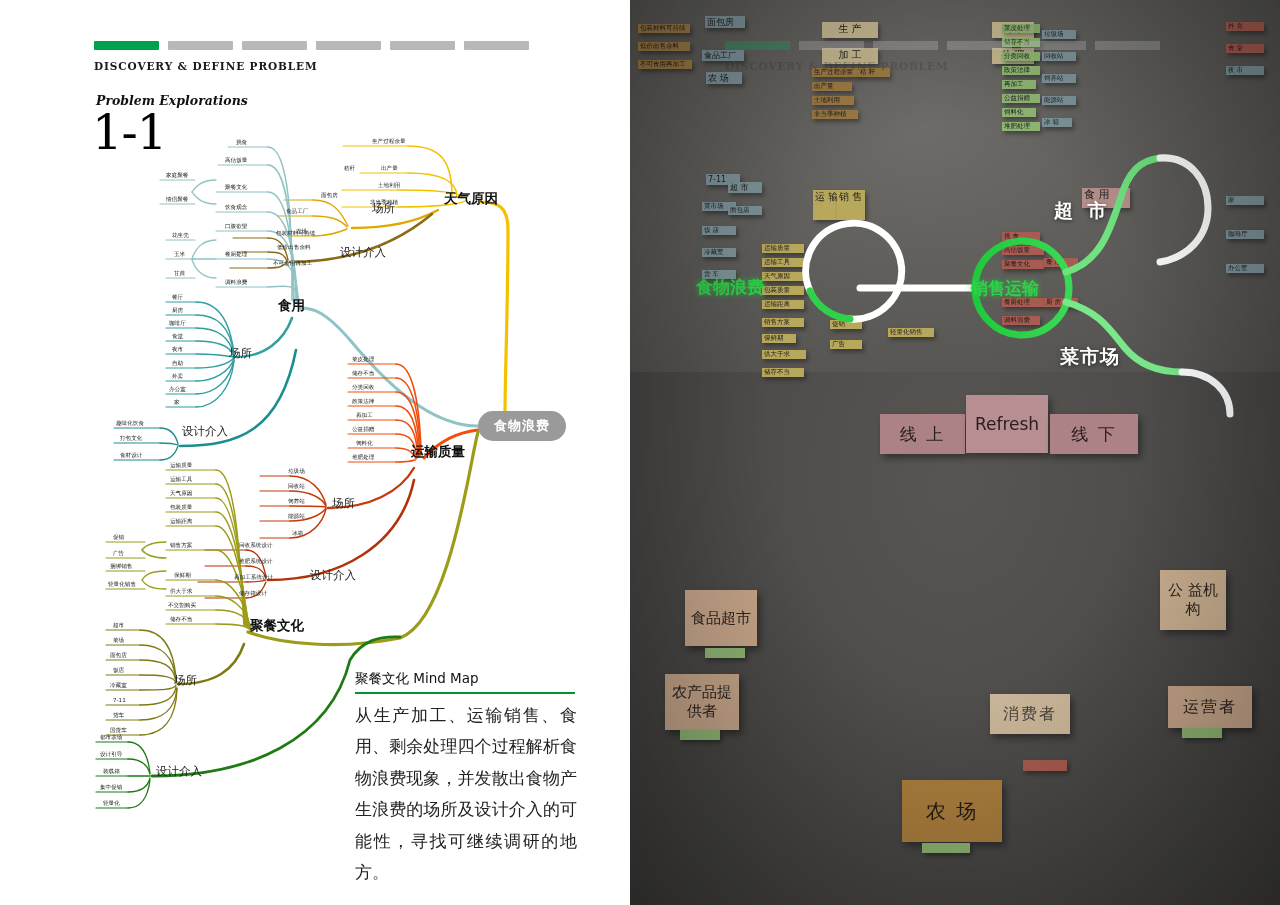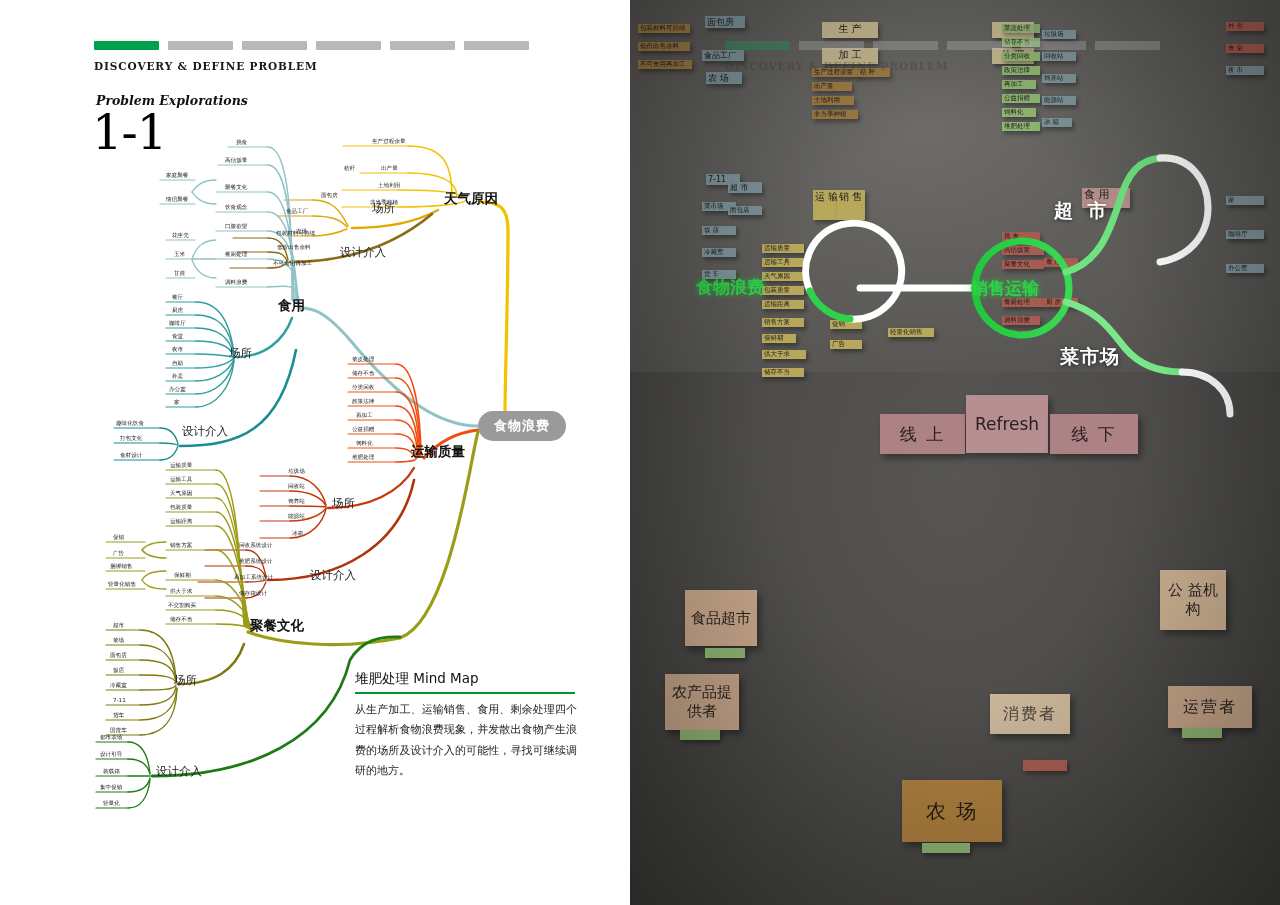--- a/index.html
+++ b/index.html
@@ -28,21 +28,21 @@
        font-family:"DejaVu Sans","Liberation Sans",sans-serif;}
   .lbl.m{font-size:11.5px;font-weight:400;color:#1b1b1b;}
   .lbl.big{font-size:13.5px;font-weight:700;color:#111;}
   #core{position:absolute;left:478px;top:411px;width:88px;height:30px;background:#9a9a9a;
         border-radius:15px;color:#fff;font-size:13px;font-weight:700;display:flex;
         align-items:center;justify-content:center;letter-spacing:1px;}
 
   
   #capTitle{position:absolute;left:355px;top:670px;font-size:13.5px;color:#111;font-weight:400;}
   #capRule{position:absolute;left:355px;top:692px;width:220px;height:2px;background:#00932f;}
-  #capBody{position:absolute;left:355px;top:700px;width:222px;font-size:11px;line-height:1.85;color:#222;
+  #capBody{position:absolute;left:355px;top:700px;width:222px;font-size:17px;line-height:1.85;color:#222;
            text-align:justify;}
 
   
   #right{position:absolute;left:630px;top:0;width:650px;height:905px;overflow:hidden;
          background:linear-gradient(180deg,#605f5d 0%,#5d5c5a 40%,#4e4d4b 41%,#4a4947 100%);}
   #wallTop{position:absolute;left:0;top:0;width:650px;height:372px;
         background:radial-gradient(ellipse at 45% 35%,#6d6c69 0%,#5f5e5b 45%,#4f4e4c 100%);}
   #wallBot{position:absolute;left:0;top:372px;width:650px;height:533px;
         background:radial-gradient(ellipse at 50% 20%,#575653 0%,#4b4a48 55%,#3f3e3c 100%);}
   #vignette{position:absolute;left:0;top:0;width:650px;height:905px;
@@ -374,21 +374,21 @@
       <div class="lbl m" style="left:156px;top:766px;">设计介入</div>
       <div class="lbl" style="left:100px;top:735px;">都市农场</div>
       <div class="lbl" style="left:100px;top:752px;">设计引导</div>
       <div class="lbl" style="left:103px;top:769px;">装载箱</div>
       <div class="lbl" style="left:100px;top:785px;">集中促销</div>
       <div class="lbl" style="left:103px;top:801px;">轻量化</div>
 
       <div id="core">食物浪费</div>
     </div>
 
-    <div id="capTitle">堆肥处理 Mind Map</div>
+    <div id="capTitle">聚餐文化 Mind Map</div>
     <div id="capRule"></div>
     <div id="capBody">从生产加工、运输销售、食用、剩余处理四个过程解析食物浪费现象，并发散出食物产生浪费的场所及设计介入的可能性，寻找可继续调研的地方。</div>
   </div>
 
   <div id="right">
     <div id="wallTop"></div>
     <div id="wallBot"></div>
 
     <div class="note n-org" style="left:8px;top:24px;width:48px;">包装材料可持续</div>
     <div class="note n-org" style="left:8px;top:42px;width:48px;">低价出售余料</div>

